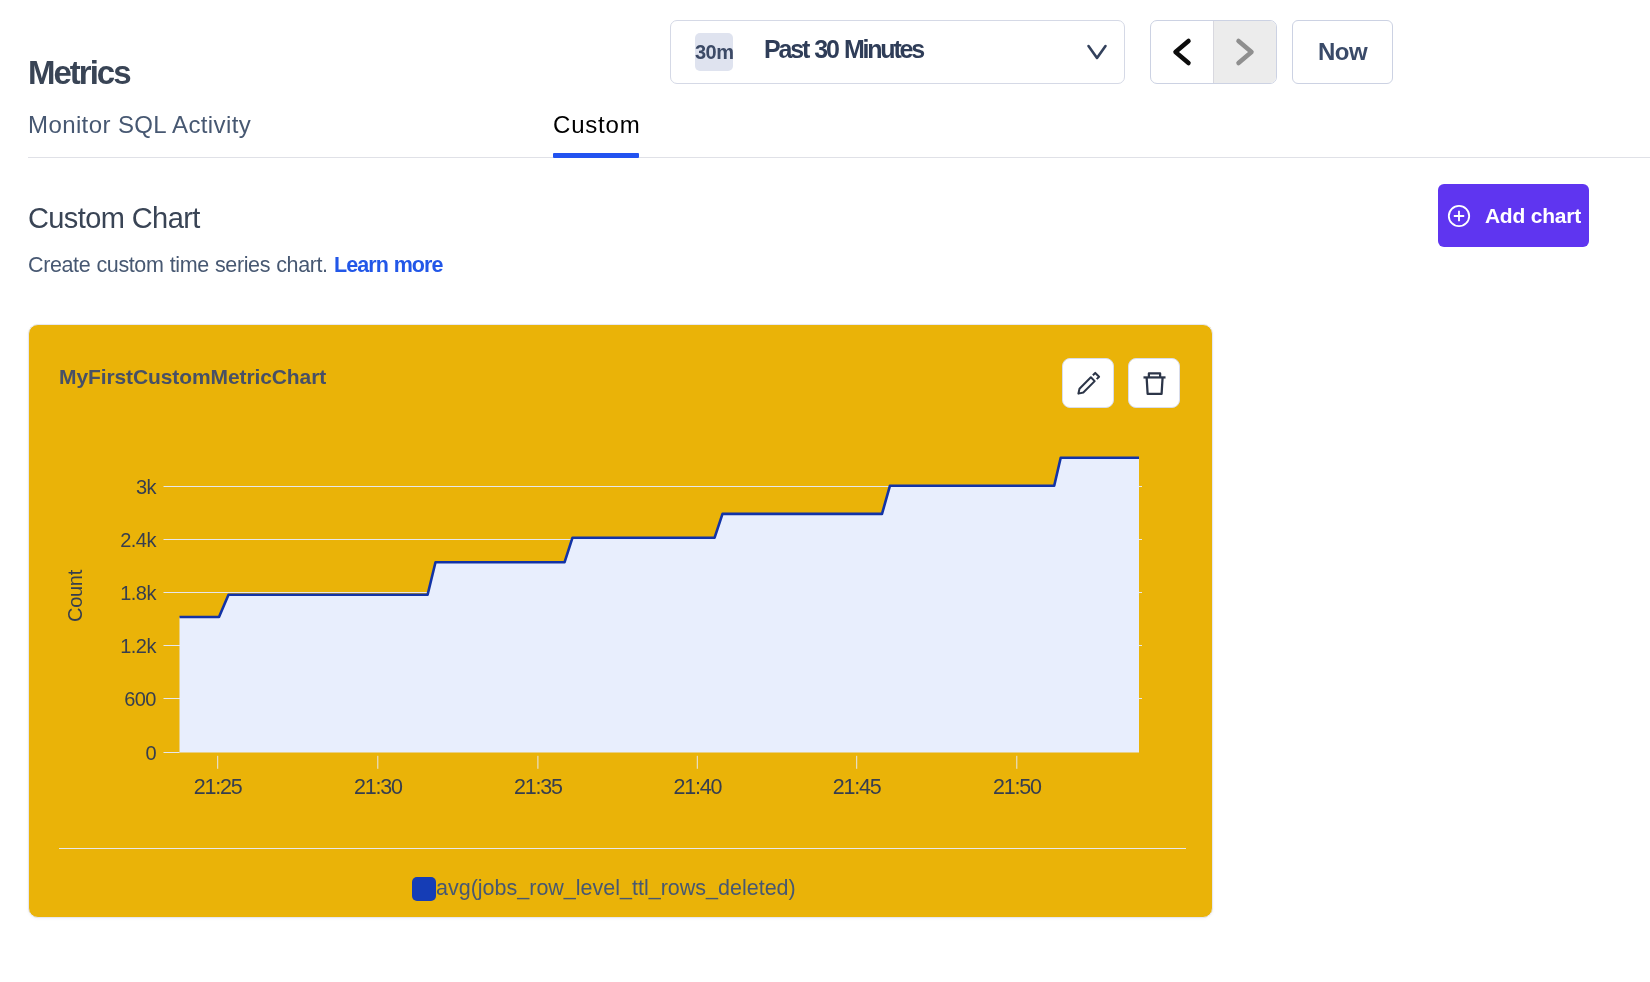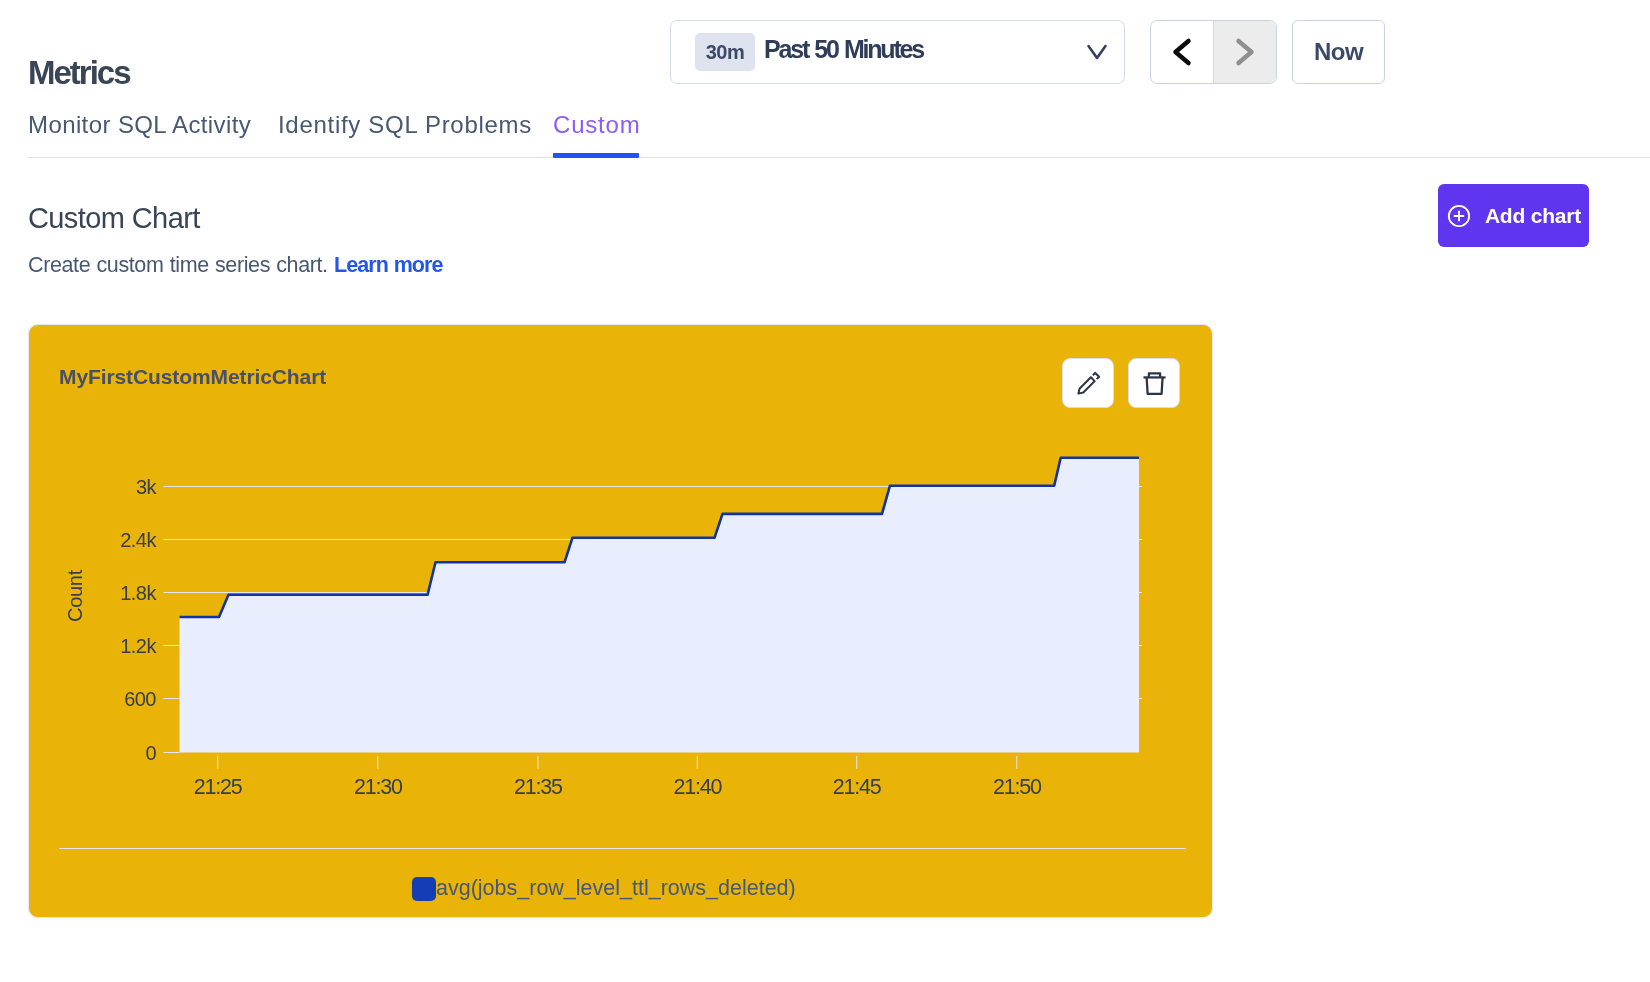--- a/index.html
+++ b/index.html
@@ -4,28 +4,28 @@
 <style>
   * { margin:0; padding:0; box-sizing:border-box; }
   html,body { width:1650px; height:982px; background:#fff; font-family:"Liberation Sans", sans-serif; overflow:hidden; }
   .abs { position:absolute; }
   #page { position:relative; width:1650px; height:982px; background:#fff; }
 
   
   #title { left:28px; top:32px; font-size:33px; font-weight:bold; letter-spacing:-2px; color:#394455;margin-top:22px; }
 
   #dropdown { left:670px; top:20px; width:455px; height:64px; border:1px solid #d5d9e6; border-radius:7px; background:#fff; }
-  #dd-badge { left:24px; top:12px; width:60px; height:38px; background:#dfe3ef; border-radius:5px; color:#3c4a66; font-size:20px; font-weight:bold; text-align:center; line-height:38px; letter-spacing:-0.5px; }
+  #dd-badge { left:24px; top:12px; width:38px; height:38px; background:#dfe3ef; border-radius:5px; color:#3c4a66; font-size:20px; font-weight:bold; text-align:center; line-height:38px; letter-spacing:-0.5px; }
   #dd-text { left:93px; top:-3px; height:62px; line-height:62px; font-size:25px; font-weight:bold; letter-spacing:-2.2px; word-spacing:1.5px; color:#2f3d58; }
 
   #nav-group { left:1150px; top:20px; width:127px; height:64px; border:1px solid #ccd2e3; border-radius:7px; background:#fff; overflow:hidden; display:flex; }
   #nav-prev { width:63px; height:62px; display:flex; align-items:center; justify-content:center; border-right:1px solid #d8d8df; }
   #nav-next { width:62px; height:62px; display:flex; align-items:center; justify-content:center; background:#ececec; }
 
-  #now-btn { left:1292px; top:20px; width:93px; height:64px; border:1px solid #ccd2e3; border-radius:6px; background:#fff; color:#3a4a68; font-size:24px; font-weight:bold; text-align:center; line-height:62px; letter-spacing:-0.5px; }
+  #now-btn { left:1292px; top:20px; width:101px; height:64px; border:1px solid #ccd2e3; border-radius:6px; background:#fff; color:#3a4a68; font-size:24px; font-weight:bold; text-align:center; line-height:62px; letter-spacing:-0.5px; }
 
   
   .tab { top:111px; font-size:24px; letter-spacing:-0.5px; color:#475872; }
   #tab-rule { left:28px; top:157px; right:0; height:1px; background:#e0e1e7; }
   #tab-underline { left:553px; top:153px; width:86px; height:5px; background:#2253f0; border-radius:1px; }
 
   
   #sec-title { left:28px; top:202px; font-size:29px; font-weight:normal; letter-spacing:-0.6px; color:#394455; }
   #sec-sub { left:28px; top:253px; font-size:21.5px; letter-spacing:-0.38px; word-spacing:0.6px; color:#475872; }
   #sec-sub b { color:#2257e8; font-weight:bold;text-align:right; }
@@ -42,21 +42,21 @@
   #legend-swatch { width:24px; height:24px; border-radius:5px; background:#153db6; }
   #legend-text { font-size:21.5px; letter-spacing:0px; color:#475872; }
 </style>
 </head>
 <body>
 <div id="page">
   <div class="abs" id="title">Metrics</div>
 
   <div class="abs" id="dropdown">
     <div class="abs" id="dd-badge">30m</div>
-    <div class="abs" id="dd-text">Past 50 Minutes</div>
+    <div class="abs" id="dd-text">Past 30 Minutes</div>
     <svg class="abs" id="dd-caret" width="24" height="24" style="left:414px; top:19px;" viewBox="0 0 24 24">
         <path d="M3.5 6 L12 18 L20.5 6" fill="none" stroke="#33415c" stroke-width="2.6" stroke-linecap="round" stroke-linejoin="round"></path>
       </svg>
   </div>
 
   <div class="abs" id="nav-group">
     <div id="nav-prev">
         <svg width="26" height="30" viewBox="0 0 26 30">
           <path d="M19.5 4 L6.5 15 L19.5 26" fill="none" stroke="#0c0c0c" stroke-width="4.5" stroke-linecap="round" stroke-linejoin="round"></path>
         </svg>
@@ -64,22 +64,21 @@
     <div id="nav-next">
         <svg width="26" height="30" viewBox="0 0 26 30">
           <path d="M6.5 4 L19.5 15 L6.5 26" fill="none" stroke="#8f8f8f" stroke-width="4.5" stroke-linecap="round" stroke-linejoin="round"></path>
         </svg>
       </div>
   </div>
 
   <div class="abs" id="now-btn">Now</div>
 
   <div class="abs tab" style="left:28px; letter-spacing:0.4px;text-align:center;">Monitor SQL Activity</div>
-  <div class="abs tab" style="left:278px; letter-spacing:0.7px;">Identify SQL Problems</div>
-  <div class="abs tab" style="left:553px; color:#8b5cf6; letter-spacing:0.8px;">Custom</div>
+  <div class="abs tab" style="left:553px; color:#000000; letter-spacing:0.8px;">Custom</div>
   <div class="abs" id="tab-rule"></div>
   <div class="abs" id="tab-underline"></div>
 
   <div class="abs" id="sec-title">Custom Chart</div>
   <div class="abs" id="sec-sub">Create custom time series chart. <b style="letter-spacing:-0.9px;">Learn more</b></div>
   <div class="abs" id="add-btn">
     <svg width="26" height="26" viewBox="0 0 24 24">
         <circle cx="12" cy="12" r="9.4" fill="none" stroke="#fff" stroke-width="1.7"></circle>
         <path d="M12 7.2 V16.8 M7.2 12 H16.8" stroke="#fff" stroke-width="1.7"></path>
       </svg>

